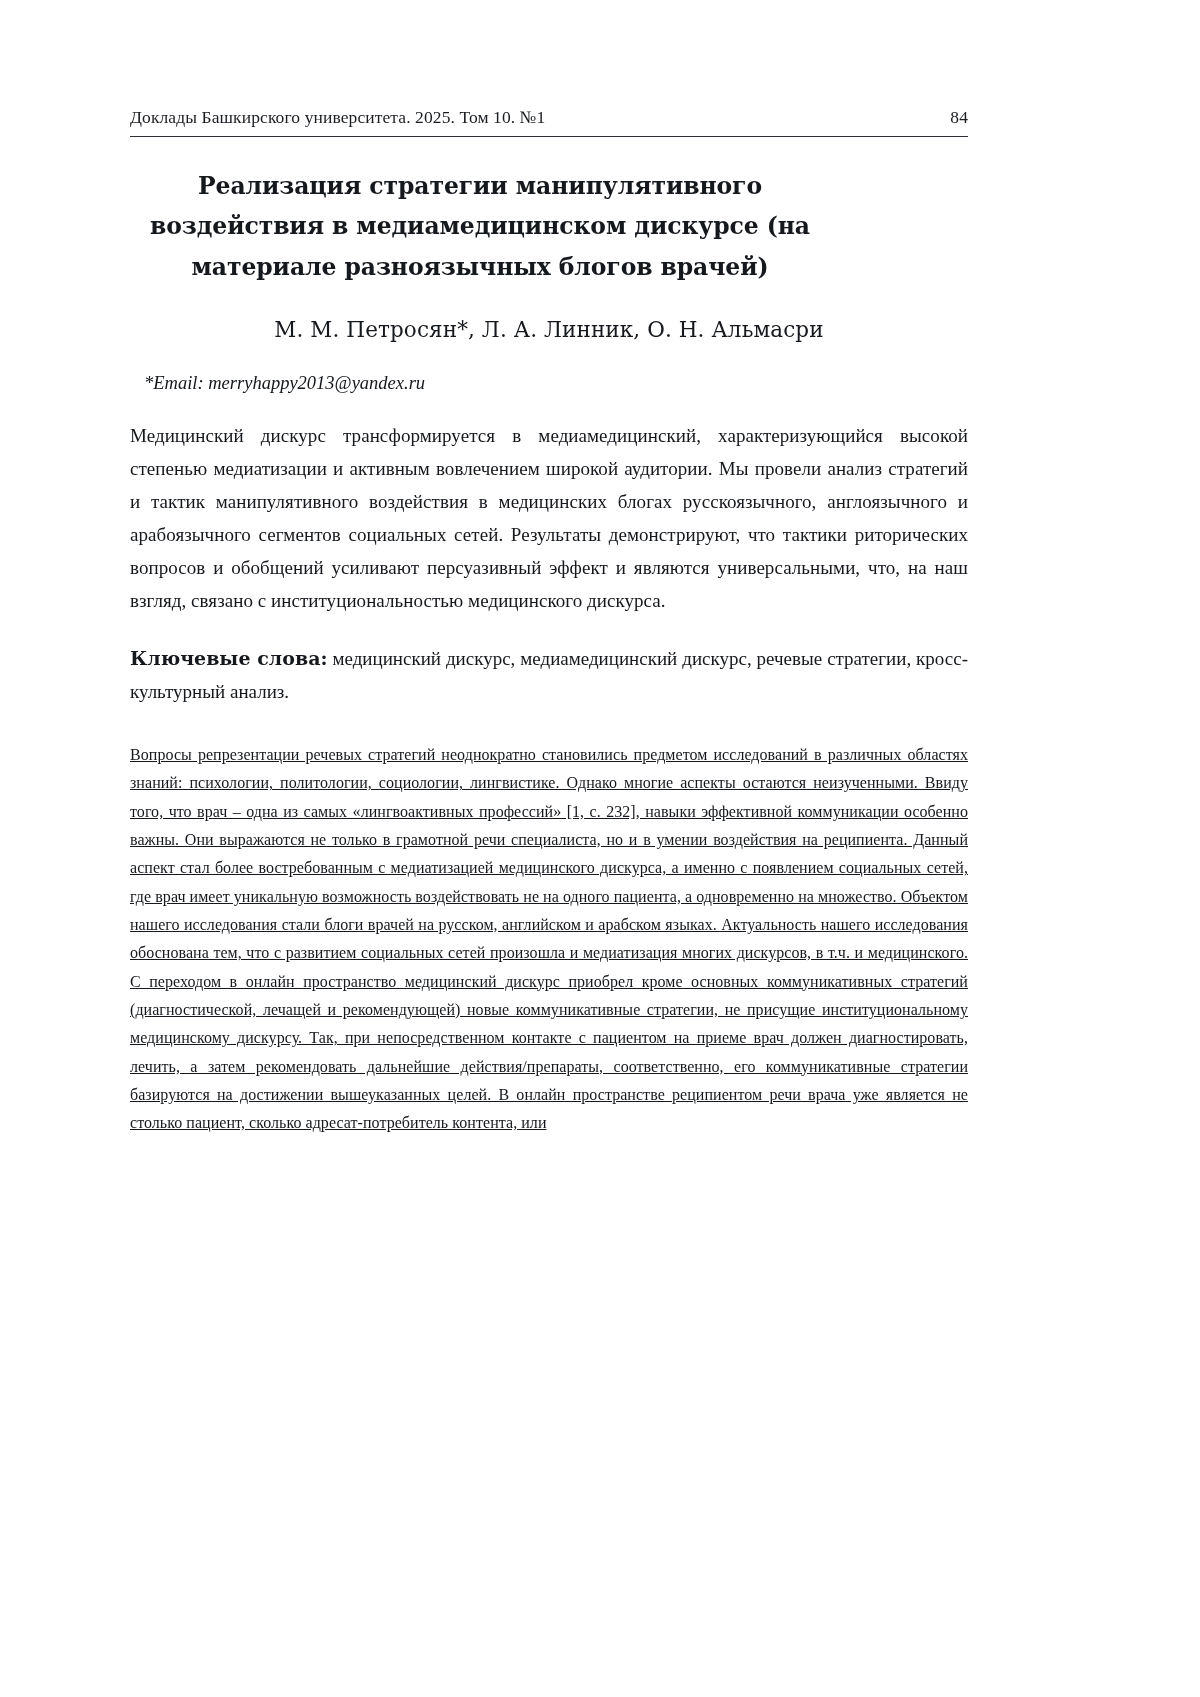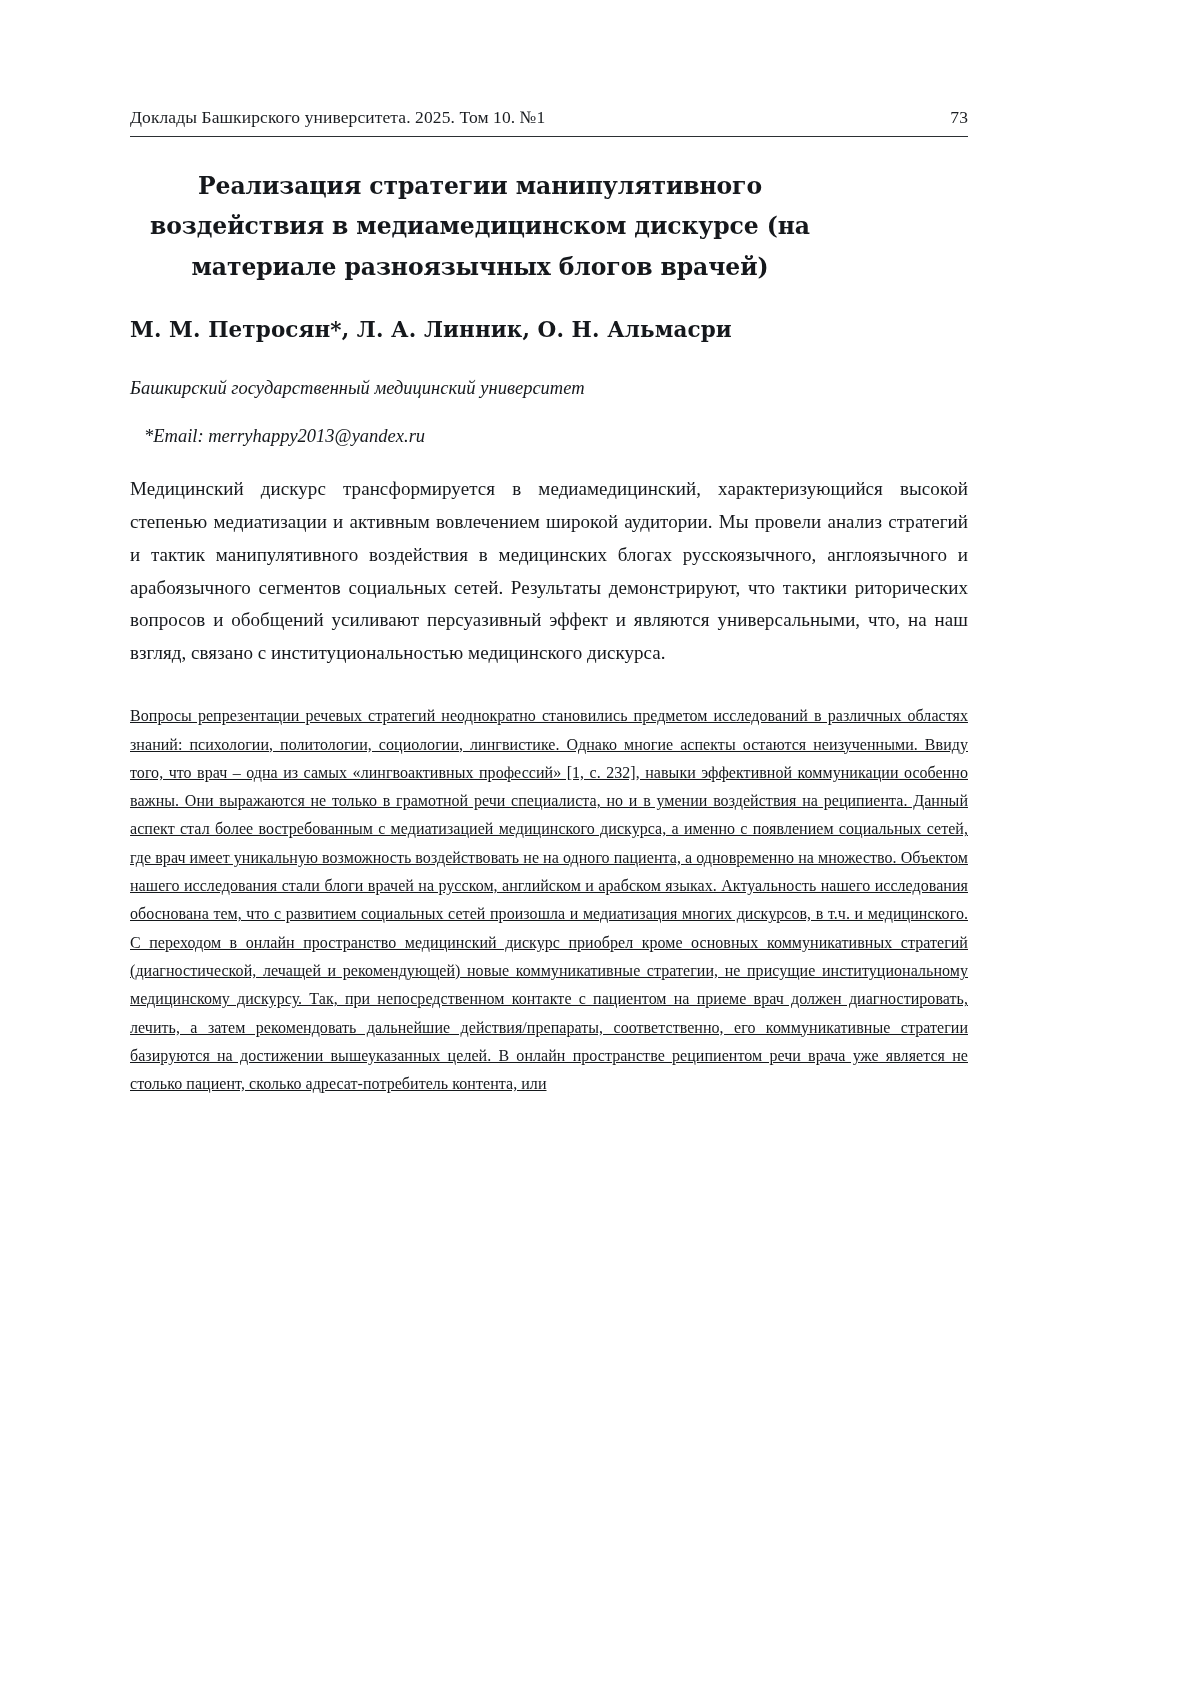--- a/index.html
+++ b/index.html
@@ -54,23 +54,24 @@
     font-weight: bold;
     line-height: 1.72;
     margin: 29px 0 0 0;
     letter-spacing: -0.1px;
     max-width: 700px;
     text-align: center;
   }
   h2.authors {
     font-family: "DejaVu Serif", "Liberation Serif", serif;
     font-size: 21.5px;
-    font-weight: bold;
+    font-weight: normal;
     margin: 30px 0 0 0;
     letter-spacing: 0.1px;
+    text-align: center;
   }
   .affil {
     margin-top: 31px;
     font-style: italic;
     font-size: 18.5px;
     line-height: 1.72;
   }
   .email {
     margin-top: 21px;
     font-style: italic;
@@ -108,35 +109,38 @@
   }
 </style>
 </head>
 <body>
 
 <div class="page">
   <div class="content">
 
     <div class="runhead">
       <span class="journal">Доклады Башкирского университета. 2025. Том 10. №1</span>
-      <span class="pageno">73</span>
+      <span class="pageno">84</span>
     </div>
 
 
     <h1 class="title">Реализация стратегии манипулятивного воздействия в медиамедицинском дискурсе (на материале разноязычных блогов врачей)</h1>
 
     <h2 class="authors">М. М. Петросян*, Л. А. Линник, О. Н. Альмасри</h2>
 
     <div class="affil">
-      <div>Башкирский государственный медицинский университет</div>
     </div>
 
     <div class="email">*Email: merryhappy2013@yandex.ru</div>
 
     <div class="abstract">Медицинский дискурс трансформируется в медиамедицинский, характеризующийся высокой степенью медиатизации и активным вовлечением широкой аудитории. Мы провели анализ стратегий и тактик манипулятивного воздействия в медицинских блогах русскоязычного, англоязычного и арабоязычного сегментов социальных сетей. Результаты демонстрируют, что тактики риторических вопросов и обобщений усиливают персуазивный эффект и являются универсальными, что, на наш взгляд, связано с институциональностью медицинского дискурса.</div>
 
+    <div class="keywords">
+      <b>Ключевые слова:</b>
+      <span>медицинский дискурс, медиамедицинский дискурс, речевые стратегии, кросс-культурный анализ.</span>
+    </div>
 
     <div class="body-text">
       <p>Вопросы репрезентации речевых стратегий неоднократно становились предметом исследований в различных областях знаний: психологии, политологии, социологии, лингвистике. Однако многие аспекты остаются неизученными. Ввиду того, что врач – одна из самых «лингвоактивных профессий» [1, с. 232], навыки эффективной коммуникации особенно важны. Они выражаются не только в грамотной речи специалиста, но и в умении воздействия на реципиента. Данный аспект стал более востребованным с медиатизацией медицинского дискурса, а именно с появлением социальных сетей, где врач имеет уникальную возможность воздействовать не на одного пациента, а одновременно на множество. Объектом нашего исследования стали блоги врачей на русском, английском и арабском языках. Актуальность нашего исследования обоснована тем, что с развитием социальных сетей произошла и медиатизация многих дискурсов, в т.ч. и медицинского. С переходом в онлайн пространство медицинский дискурс приобрел кроме основных коммуникативных стратегий (диагностической, лечащей и рекомендующей) новые коммуникативные стратегии, не присущие институциональному медицинскому дискурсу. Так, при непосредственном контакте с пациентом на приеме врач должен диагностировать, лечить, а затем рекомендовать дальнейшие действия/препараты, соответственно, его коммуникативные стратегии базируются на достижении вышеуказанных целей. В онлайн пространстве реципиентом речи врача уже является не столько пациент, сколько адресат-потребитель контента, или</p>
     </div>
 
   </div>
 </div>
 
 </body></html>

